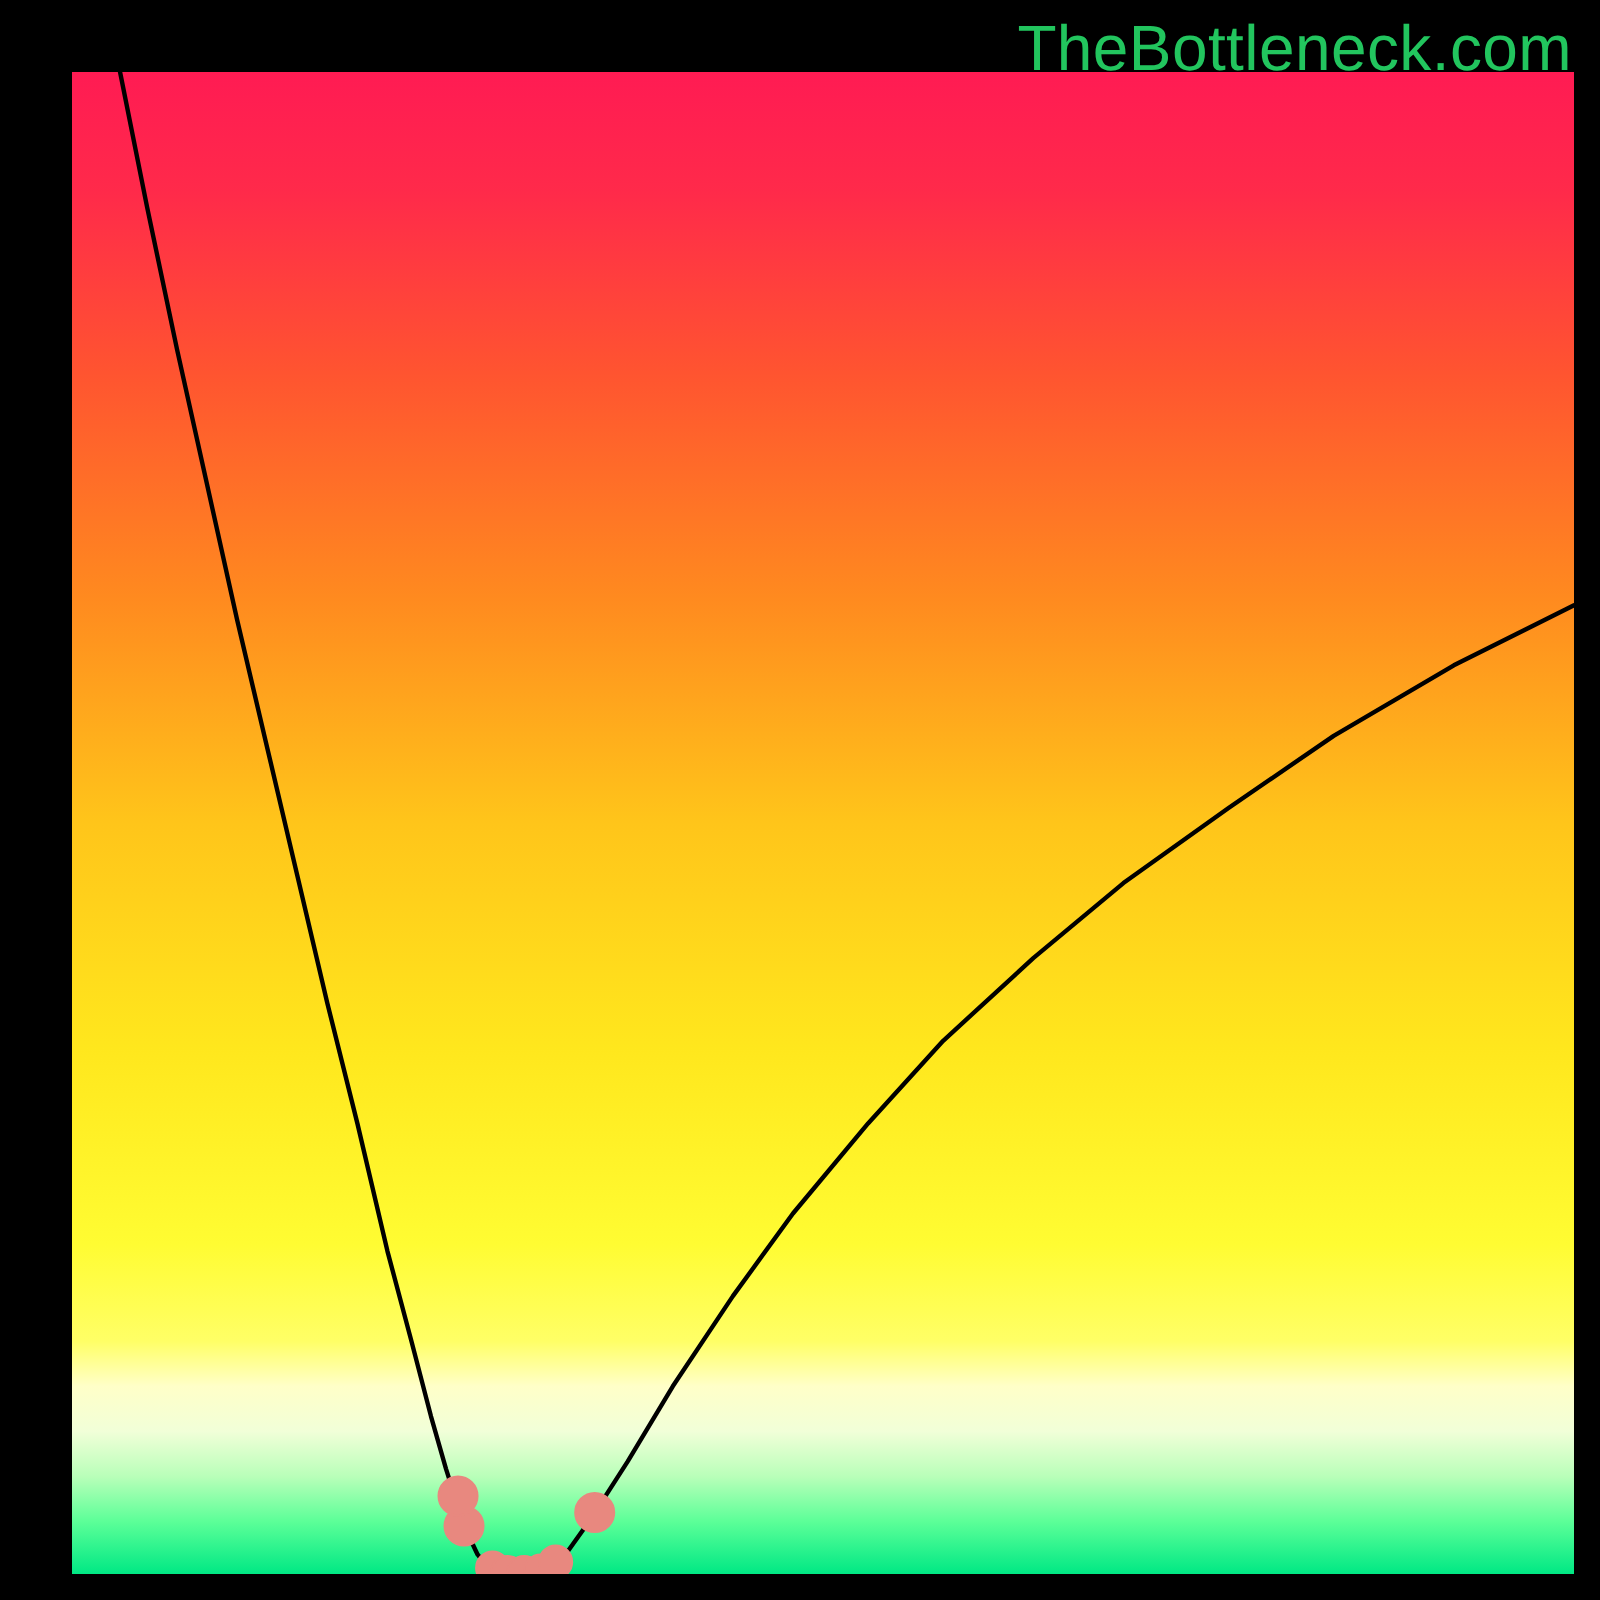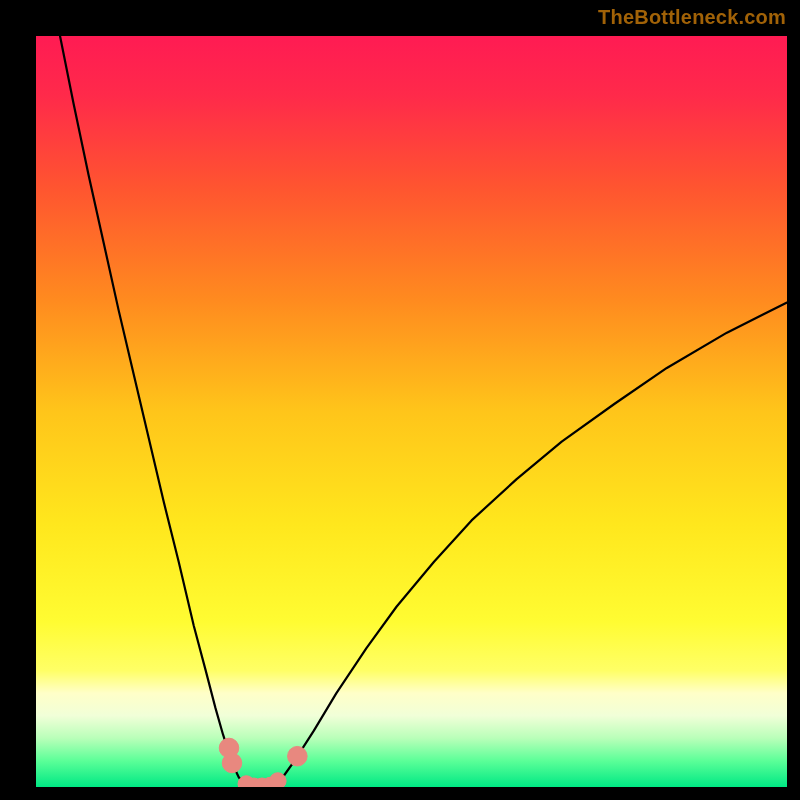--- a/index.html
+++ b/index.html
@@ -38,24 +38,24 @@
     position: absolute;
     left: 0;
     top: 0;
     width: 100%;
     height: 100%;
   }
   .watermark {
     position: absolute;
     top: 6px;
     right: 14px;
-    color: #a16207;
-    font-size: 20px;
+    color: #22c55e;
+    font-size: 32px;
     letter-spacing: 0.2px;
-    font-weight: 700;
+    font-weight: 400;
     user-select: none;
   }
 </style>
 </head>
 <body>
 
 <div class="frame">
 
   <div class="plot-area">
 

